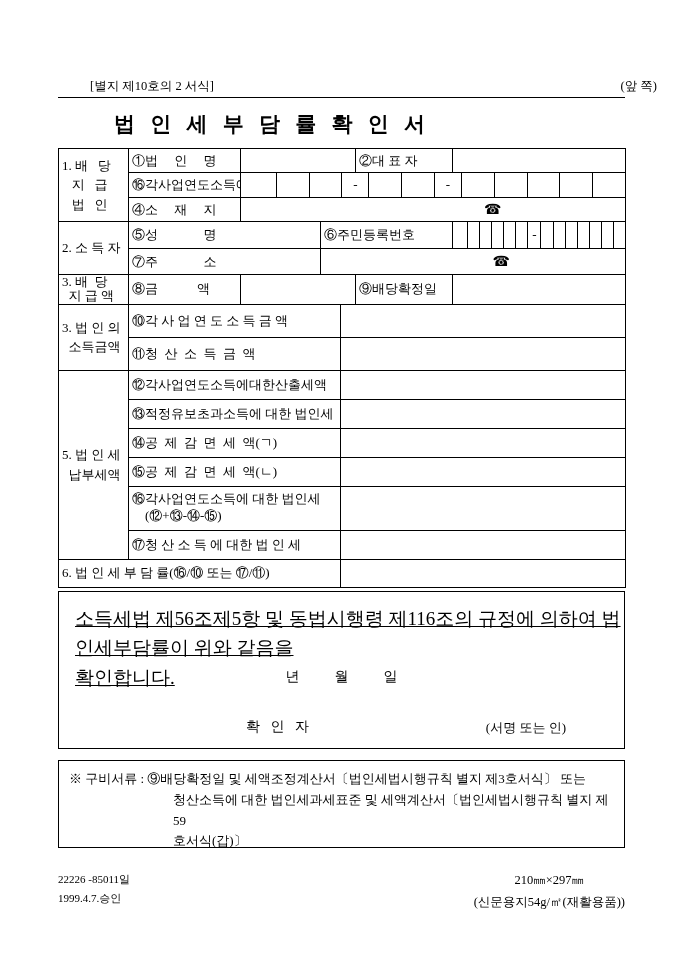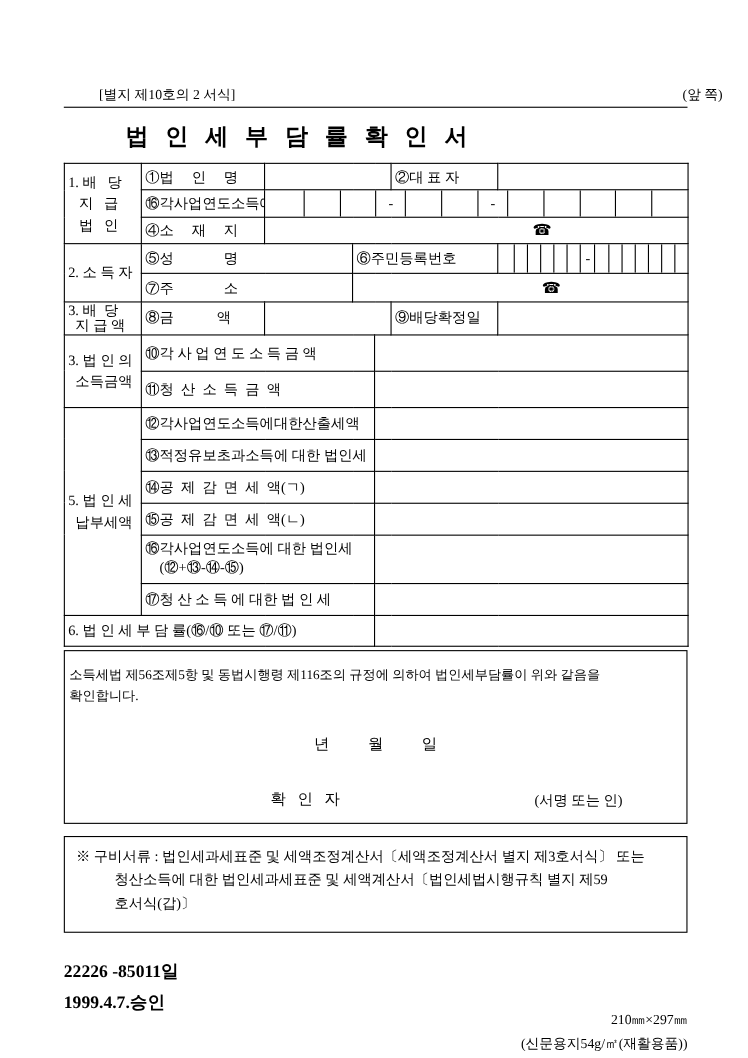--- a/index.html
+++ b/index.html
@@ -34,32 +34,32 @@
   .boxrow > :first-child{border-left:none;}
   .dsh{width:26px;border-left:1px solid #000;display:flex;align-items:center;justify-content:center;font-size:13px;}
   .boxrow.small .dsh{width:12px;}
 
   .ph{font-size:14px;line-height:1;}
   .ph-a{margin-left:63%;}
   .ph-b{margin-left:56%;}
 
   
   .confirm-box{position:absolute;left:58px;top:591px;width:567px;height:158px;border:1.5px solid #000;box-sizing:border-box;}
-  .c-text{position:absolute;left:4px;top:12px;font-size:12px;line-height:1.55;}
+  .c-text{position:absolute;left:16px;top:12px;font-size:19px;line-height:1.55;text-decoration:underline;}
   .c-date{position:absolute;left:0;width:100%;top:76px;text-align:center;white-space:pre;font-size:14px;}
   .c-signer{position:absolute;left:187px;top:126px;font-size:14px;white-space:pre;}
   .c-note{position:absolute;right:58px;top:127px;font-size:13px;}
 
   
   .attach-box{position:absolute;left:58px;top:760px;width:567px;height:88px;border:1.5px solid #000;box-sizing:border-box;font-size:13px;line-height:1.6;padding:8px 10px;}
-  .a-indent{margin-left:35px;}
-
-  
-  .f-left{position:absolute;left:58px;top:870px;font-size:16px;line-height:1.75;font-weight:bold;}
-  .f-right{position:absolute;right:55px;top:870px;text-align:right;font-size:12.5px;line-height:1.75;margin-top:47px;}
+  .a-indent{margin-left:104px;}
+
+  
+  .f-left{position:absolute;left:58px;top:870px;font-size:11px;line-height:1.75;}
+  .f-right{position:absolute;right:55px;top:870px;text-align:center;font-size:12.5px;line-height:1.75;}
 </style>
 </head>
 <body>
 
 <div class="page">
 
   <div class="hdr">
     <span>[별지 제10호의 2 서식]</span>
     <span>(앞 쪽)</span>
   </div>
@@ -202,21 +202,21 @@
     <div class="c-text">
       <div>소득세법 제56조제5항 및 동법시행령 제116조의 규정에 의하여 법인세부담률이 위와  같음을</div>
       <div>확인합니다.</div>
     </div>
     <div class="c-date">년          월          일</div>
     <div class="c-signer">확   인   자</div>
     <div class="c-note">(서명 또는 인)</div>
   </div>
 
   <div class="attach-box">
-    <div>※ 구비서류 : 법인세과세표준 및 세액조정계산서〔세액조정계산서 별지 제3호서식〕 또는</div>
+    <div>※ 구비서류 : ⑨배당확정일 및 세액조정계산서〔법인세법시행규칙 별지 제3호서식〕 또는</div>
     <div class="a-indent">청산소득에 대한 법인세과세표준 및 세액계산서〔법인세법시행규칙 별지 제59</div>
     <div class="a-indent">호서식(갑)〕</div>
   </div>
 
   <div class="f-left">
     <div>22226 -85011일</div>
     <div>1999.4.7.승인</div>
   </div>
   <div class="f-right">
     <div>210㎜×297㎜</div>

